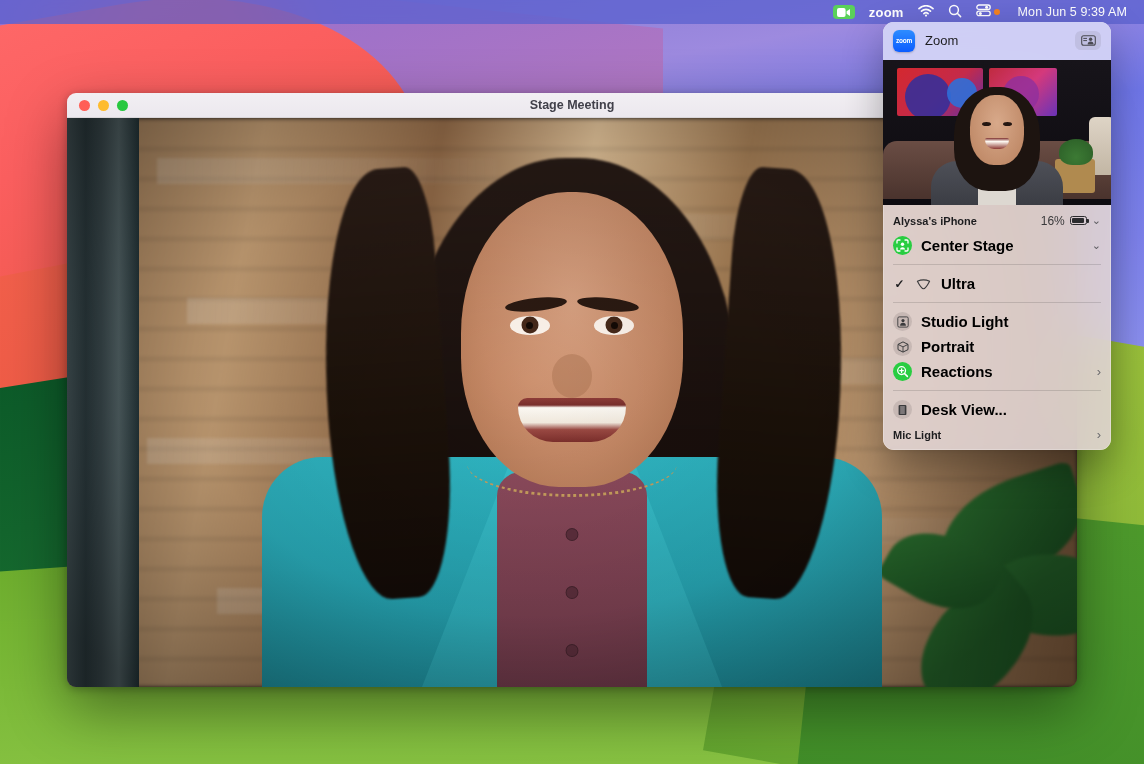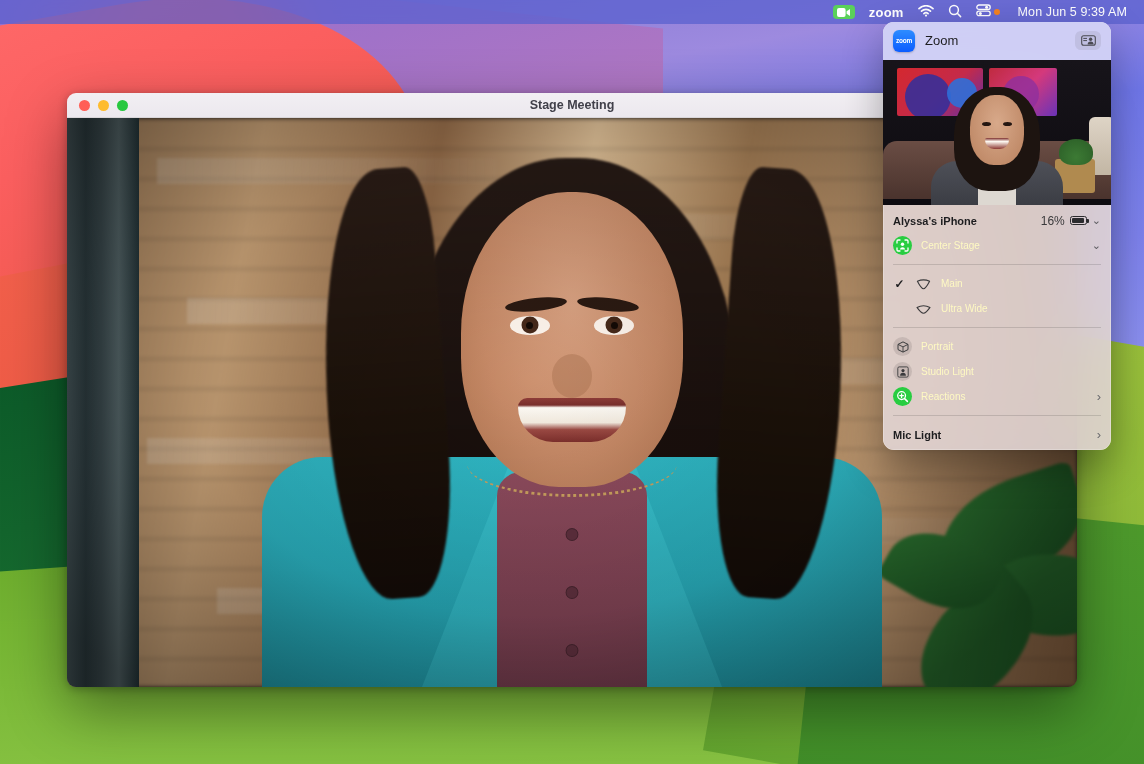--- a/index.html
+++ b/index.html
@@ -282,21 +282,21 @@
   .pv-shirt { position:absolute; left:50%; bottom:0; transform:translateX(-50%); width:38px; height:38px; background:#ddd8d1; border-radius:10px 10px 0 0; }
 
   
   .m-section { padding:3px 0; }
   .m-divider { height:1px; background:rgba(0,0,0,.13); margin:3px 10px; }
   .m-row {
     display:flex; align-items:center; gap:9px;
     height:25px; padding:0 10px;
     cursor:default; position:relative;
   }
-  .m-row-label { flex:1; font-size:10px; color:#fef9c3; white-space:nowrap; }
+  .m-row-label { flex:1; font-size:15px; color:#000000; white-space:nowrap;font-weight:bold; }
   .m-row-right { font-size:12px; color:#3a3a3c; display:flex; align-items:center; gap:5px; }
   .m-head-label { font-size:11px; font-weight:600; color:#1d1d1f; flex:1; }
 
   .icon-circle {
     width:19px; height:19px; border-radius:50%;
     background:rgba(120,110,110,.22);
     display:flex; align-items:center; justify-content:center;
     flex:0 0 19px;
   }
   .icon-circle.active { background:#28cd41; }
@@ -517,73 +517,76 @@
   <div class="m-divider"></div>
 
   <div class="m-section">
     <div class="m-row">
       <span class="check-slot">✓</span>
       <span class="lens-slot">
         <svg width="15" height="12" viewBox="0 0 15 12">
             <path d="M1.4 3.2 Q7.5 0.6 13.6 3.2 Q9.6 10.8 7.5 10.8 Q5.4 10.8 1.4 3.2 Z" stroke="#3a3a3c" stroke-width="1.1" fill="none" stroke-linejoin="round"></path>
           </svg>
       </span>
-      <span class="m-row-label">Main</span>
-    </div>
-    <div class="m-row">
-      <span class="check-slot"></span>
-      <span class="lens-slot">
-        <svg width="15" height="12" viewBox="0 0 15 12">
-            <path d="M1.0 4.4 Q7.5 1.2 14.0 4.4 Q10.0 10.2 7.5 10.2 Q5.0 10.2 1.0 4.4 Z" stroke="#3a3a3c" stroke-width="1.1" fill="none" stroke-linejoin="round"></path>
-          </svg>
-      </span>
-      <span class="m-row-label">Ultra Wide</span>
+      <span class="m-row-label">Ultra</span>
     </div>
   </div>
 
   <div class="m-divider"></div>
 
   <div class="m-section">
-    <div class="m-row">
-      <span class="icon-circle">
-        <svg width="12" height="12" viewBox="0 0 12 12">
-          <path d="M6 0.9 L11 3.4 V8.6 L6 11.1 L1 8.6 V3.4 Z" stroke="#3a3a3c" stroke-width="1" fill="none" stroke-linejoin="round"></path>
-          <path d="M1 3.4 L6 5.9 L11 3.4 M6 5.9 V11.1" stroke="#3a3a3c" stroke-width="0.9" fill="none"></path>
-        </svg>
-      </span>
-      <span class="m-row-label">Portrait</span>
-    </div>
-
     <div class="m-row">
       <span class="icon-circle">
         <svg width="12" height="12" viewBox="0 0 12 12">
           <rect x="0.8" y="0.9" width="10.4" height="10.2" rx="1.4" stroke="#3a3a3c" stroke-width="0.9" fill="none"></rect>
           <circle cx="6" cy="4.6" r="1.6" fill="#3a3a3c"></circle>
           <path d="M3.1 9.7 a2.9 2.9 0 0 1 5.8 0 Z" fill="#3a3a3c"></path>
         </svg>
       </span>
       <span class="m-row-label">Studio Light</span>
+    </div>
+
+    <div class="m-row">
+      <span class="icon-circle">
+        <svg width="12" height="12" viewBox="0 0 12 12">
+          <path d="M6 0.9 L11 3.4 V8.6 L6 11.1 L1 8.6 V3.4 Z" stroke="#3a3a3c" stroke-width="1" fill="none" stroke-linejoin="round"></path>
+          <path d="M1 3.4 L6 5.9 L11 3.4 M6 5.9 V11.1" stroke="#3a3a3c" stroke-width="0.9" fill="none"></path>
+        </svg>
+      </span>
+      <span class="m-row-label">Portrait</span>
     </div>
 
     <div class="m-row">
       <span class="icon-circle active">
         <svg width="13" height="13" viewBox="0 0 13 13">
           <circle cx="5.6" cy="5.6" r="3.9" stroke="#fff" stroke-width="1.3" fill="none"></circle>
           <line x1="5.6" y1="3.8" x2="5.6" y2="7.4" stroke="#fff" stroke-width="1.2" stroke-linecap="round"></line>
           <line x1="3.8" y1="5.6" x2="7.4" y2="5.6" stroke="#fff" stroke-width="1.2" stroke-linecap="round"></line>
           <line x1="8.6" y1="8.6" x2="11.4" y2="11.4" stroke="#fff" stroke-width="1.5" stroke-linecap="round"></line>
         </svg>
       </span>
       <span class="m-row-label">Reactions</span>
       <span class="chev-right">›</span>
     </div>
   </div>
 
   <div class="m-divider"></div>
 
   <div class="m-section">
+    <div class="m-row">
+      <span class="icon-circle">
+        <svg width="11" height="12" viewBox="0 0 11 12">
+          <rect x="1.6" y="0.9" width="7.8" height="10.2" rx="1.2" fill="#3a3a3c"></rect>
+          <line x1="3.2" y1="3" x2="7.8" y2="3" stroke="#e2d6d6" stroke-width="0.8"></line>
+          <line x1="3.2" y1="5" x2="7.8" y2="5" stroke="#e2d6d6" stroke-width="0.8"></line>
+          <line x1="3.2" y1="7" x2="7.8" y2="7" stroke="#e2d6d6" stroke-width="0.8"></line>
+          <line x1="3.2" y1="9" x2="7.8" y2="9" stroke="#e2d6d6" stroke-width="0.8"></line>
+        </svg>
+      </span>
+      <span class="m-row-label">Desk View...</span>
+    </div>
 
     <div class="m-row">
       <span class="m-head-label">Mic Light</span>
       <span class="chev-right">›</span>
     </div>
   </div>
 </div>
 
 </body></html>

